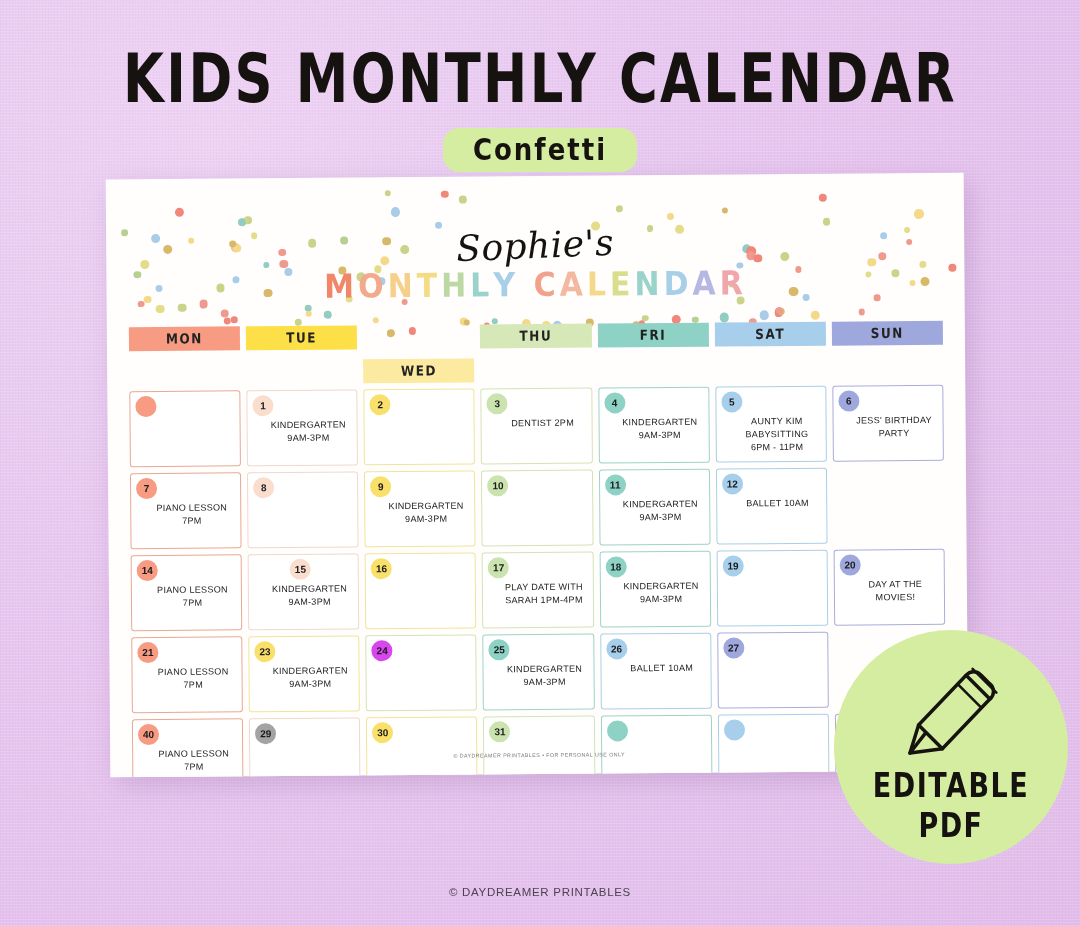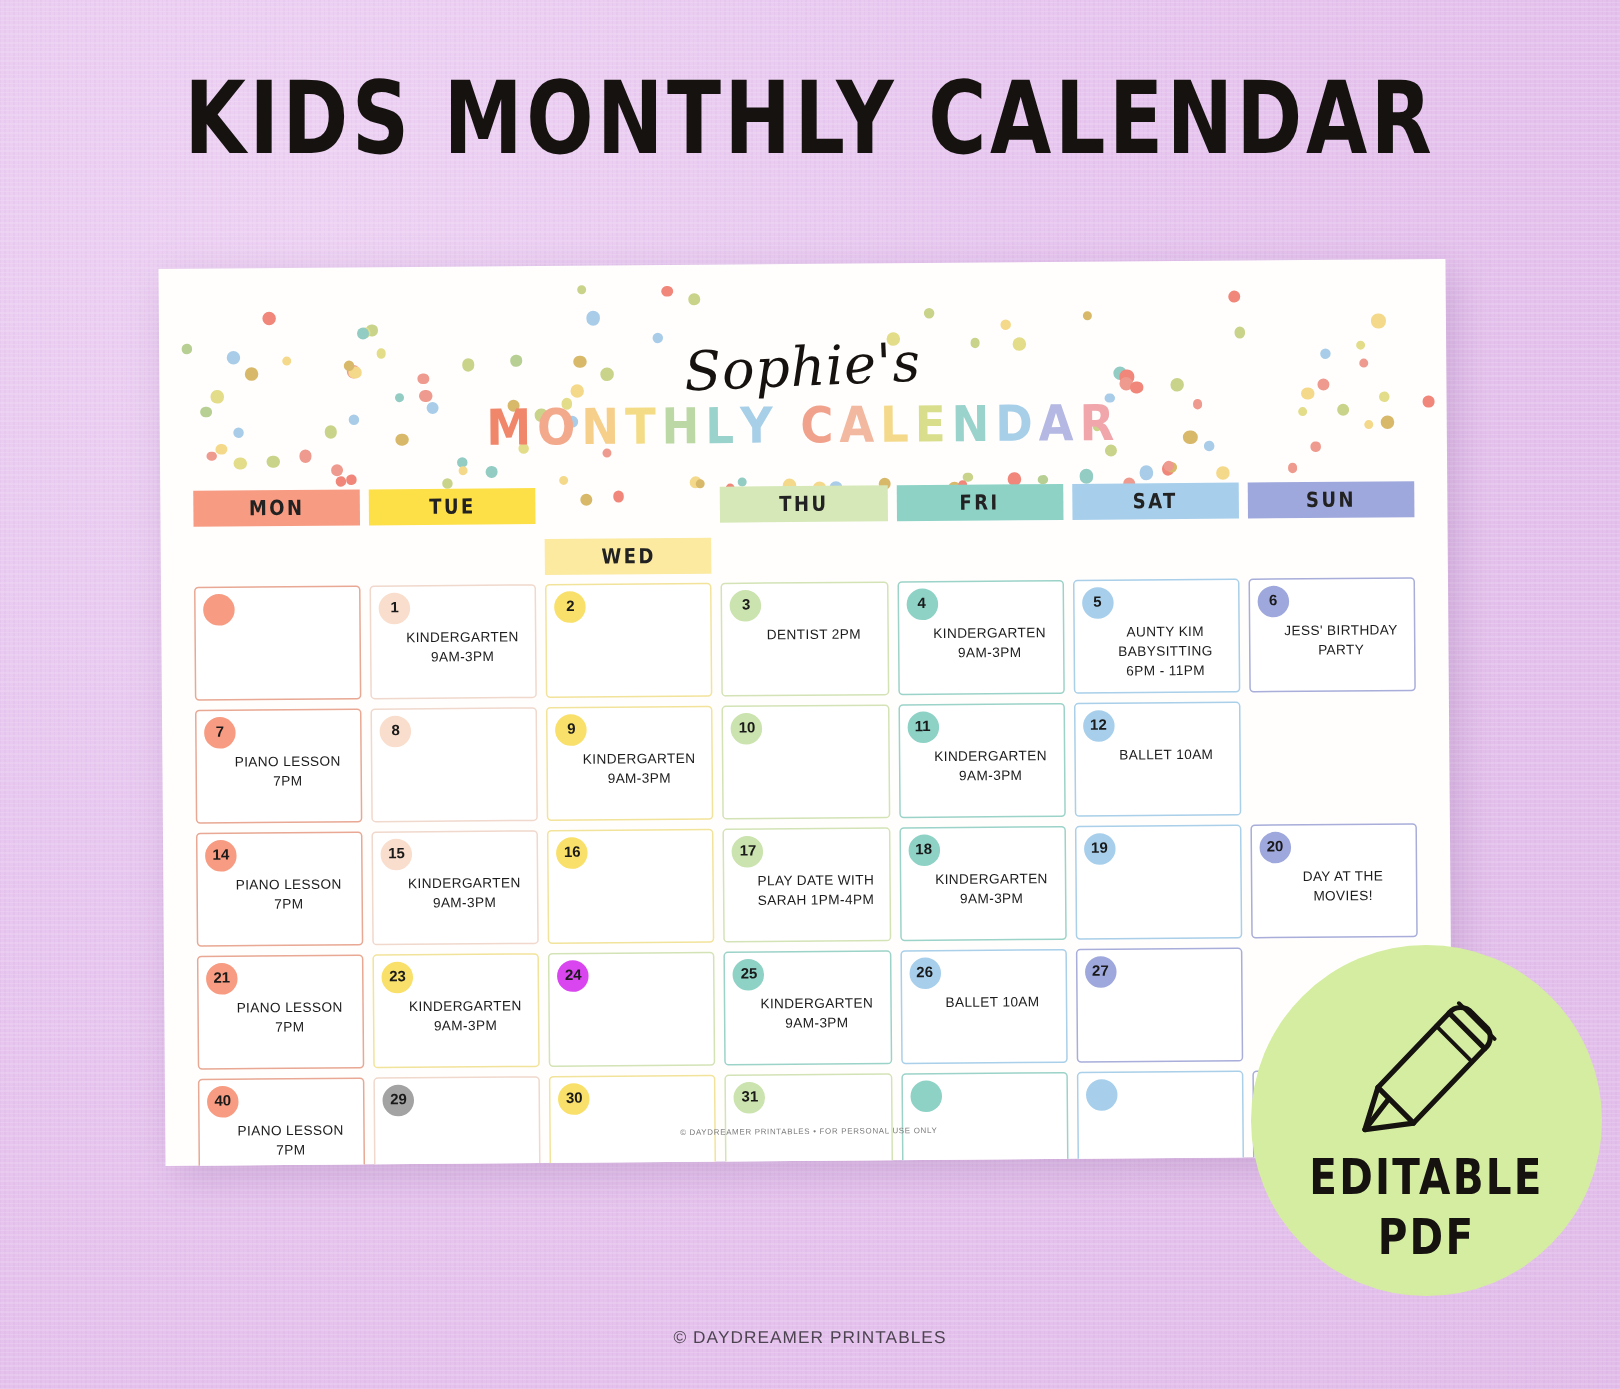--- a/index.html
+++ b/index.html
@@ -222,20 +222,23 @@
     z-index: 6;
   }
 </style>
 </head>
 <body>
 
 <div id="backdrop"></div>
 
 <div id="headline">
   <div id="title-main">KIDS MONTHLY CALENDAR</div>
+  <div id="subtitle-wrap">
+    <span id="title-sub">Confetti</span>
+  </div>
 </div>
 
 <div id="sheet-shadow"></div>
 
 <div id="sheet">
 
   <div id="confetti">
       <div class="dot" style="left: 294.895px; top: 121.62px; width: 6.56148px; height: 6.56148px; background: rgb(239, 154, 142);"></div>
       <div class="dot" style="left: 667.967px; top: 134.418px; width: 8.25805px; height: 8.25805px; background: rgb(240, 135, 122);"></div>
       <div class="dot" style="left: 335.222px; top: 13.5247px; width: 7.87178px; height: 7.87178px; background: rgb(240, 135, 122);"></div>
@@ -433,21 +436,21 @@
             <div class="daynum" style="background: rgb(167, 207, 236);">12</div>
             <div class="event">BALLET 10AM</div>
           </div>
         </div>
         <div class="week">
           <div class="cell" style="border-color: rgb(232, 168, 147);">
             <div class="daynum" style="background: rgb(247, 156, 130);">14</div>
             <div class="event">PIANO LESSON<br>7PM</div>
           </div>
           <div class="cell" style="border-color: rgb(240, 216, 204);">
-            <div class="daynum" style="background: rgb(250, 222, 205);">15</div>
+            <div class="daynum" style="background: rgb(250, 222, 205); margin-left: 36px;">15</div>
             <div class="event">KINDERGARTEN<br>9AM-3PM</div>
           </div>
           <div class="cell" style="border-color: rgb(242, 227, 154);">
             <div class="daynum" style="background: rgb(248, 224, 106);">16</div>
           </div>
           <div class="cell" style="border-color: rgb(211, 227, 182);">
             <div class="daynum" style="background: rgb(203, 227, 174);">17</div>
             <div class="event">PLAY DATE WITH<br>SARAH 1PM-4PM</div>
           </div>
           <div class="cell" style="border-color: rgb(156, 211, 200);">

